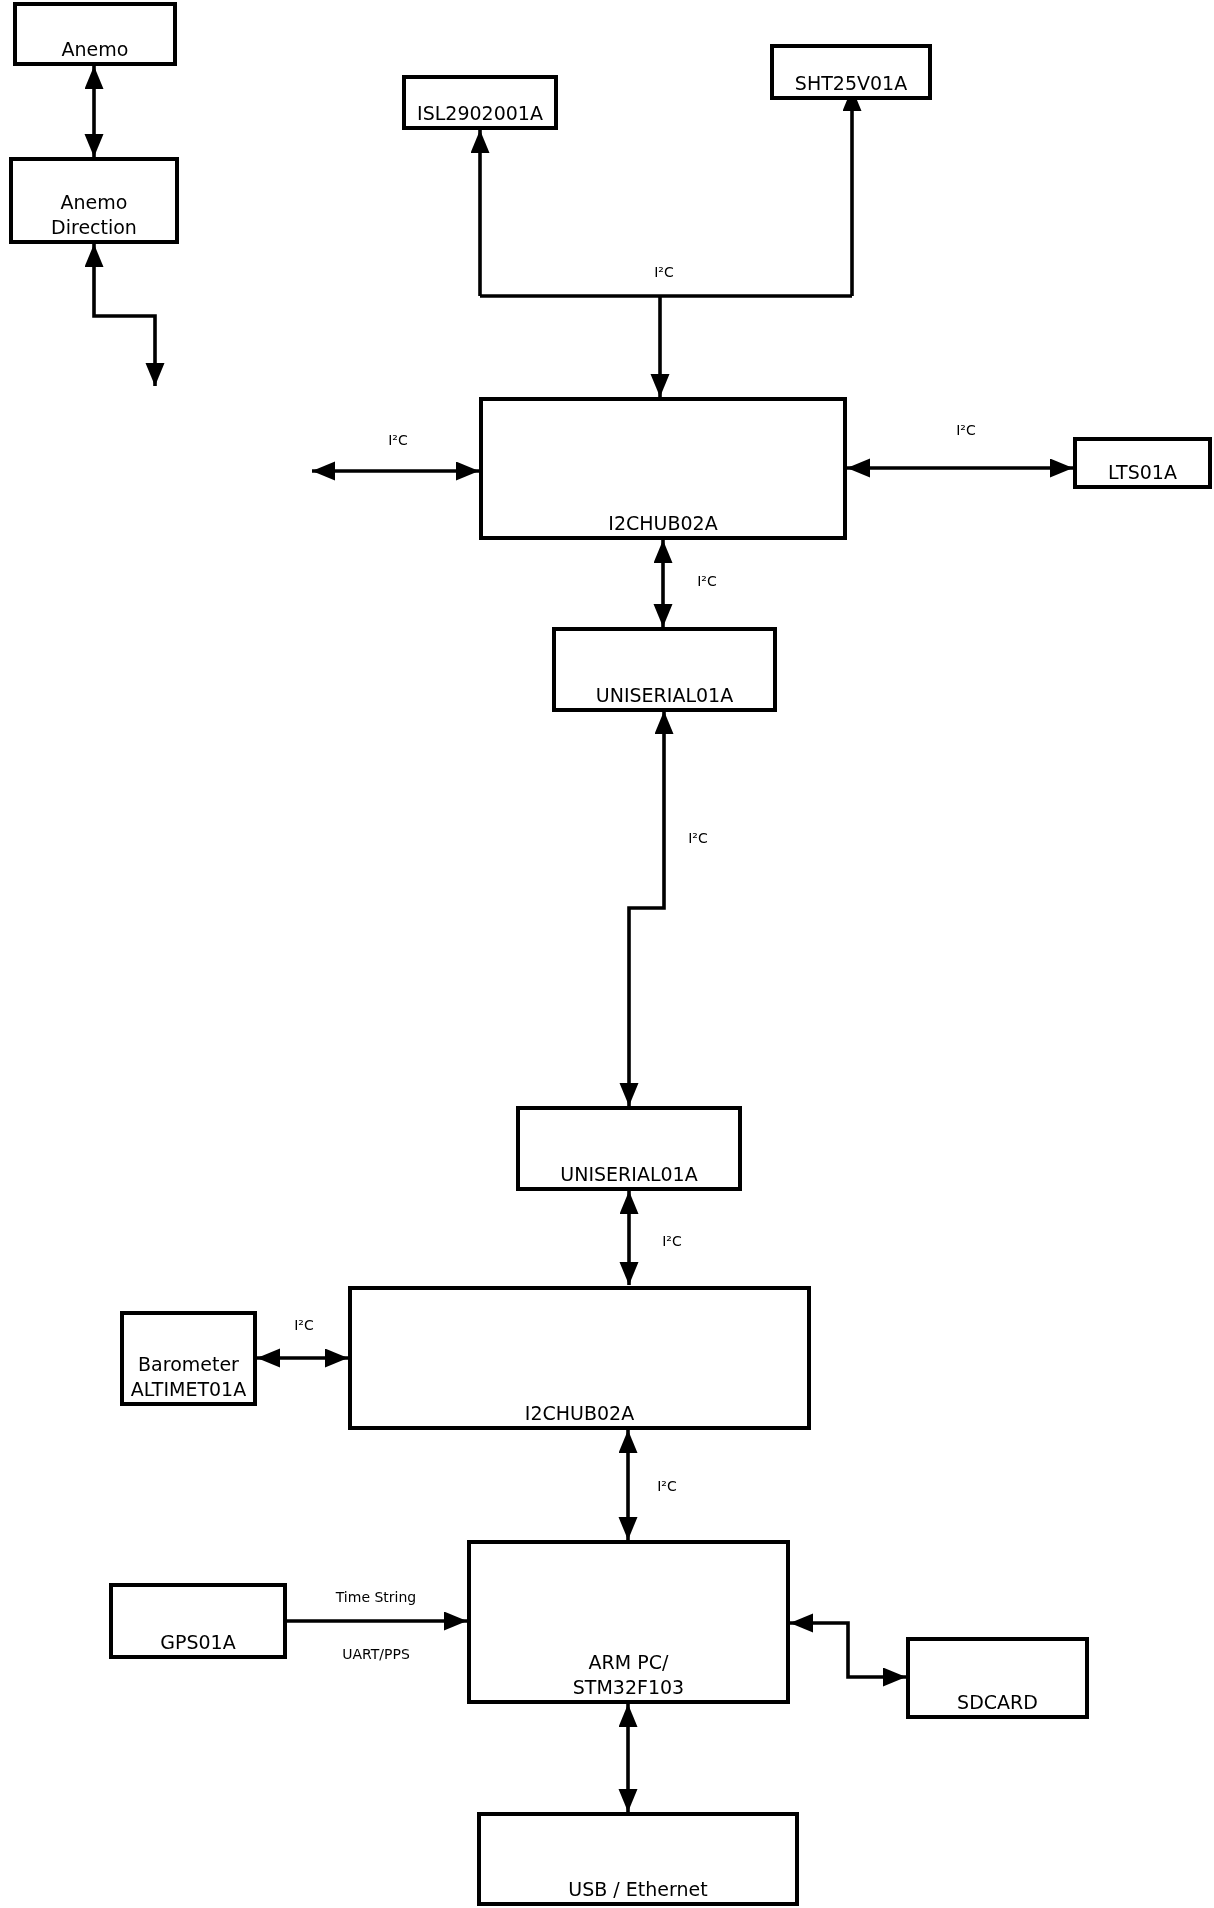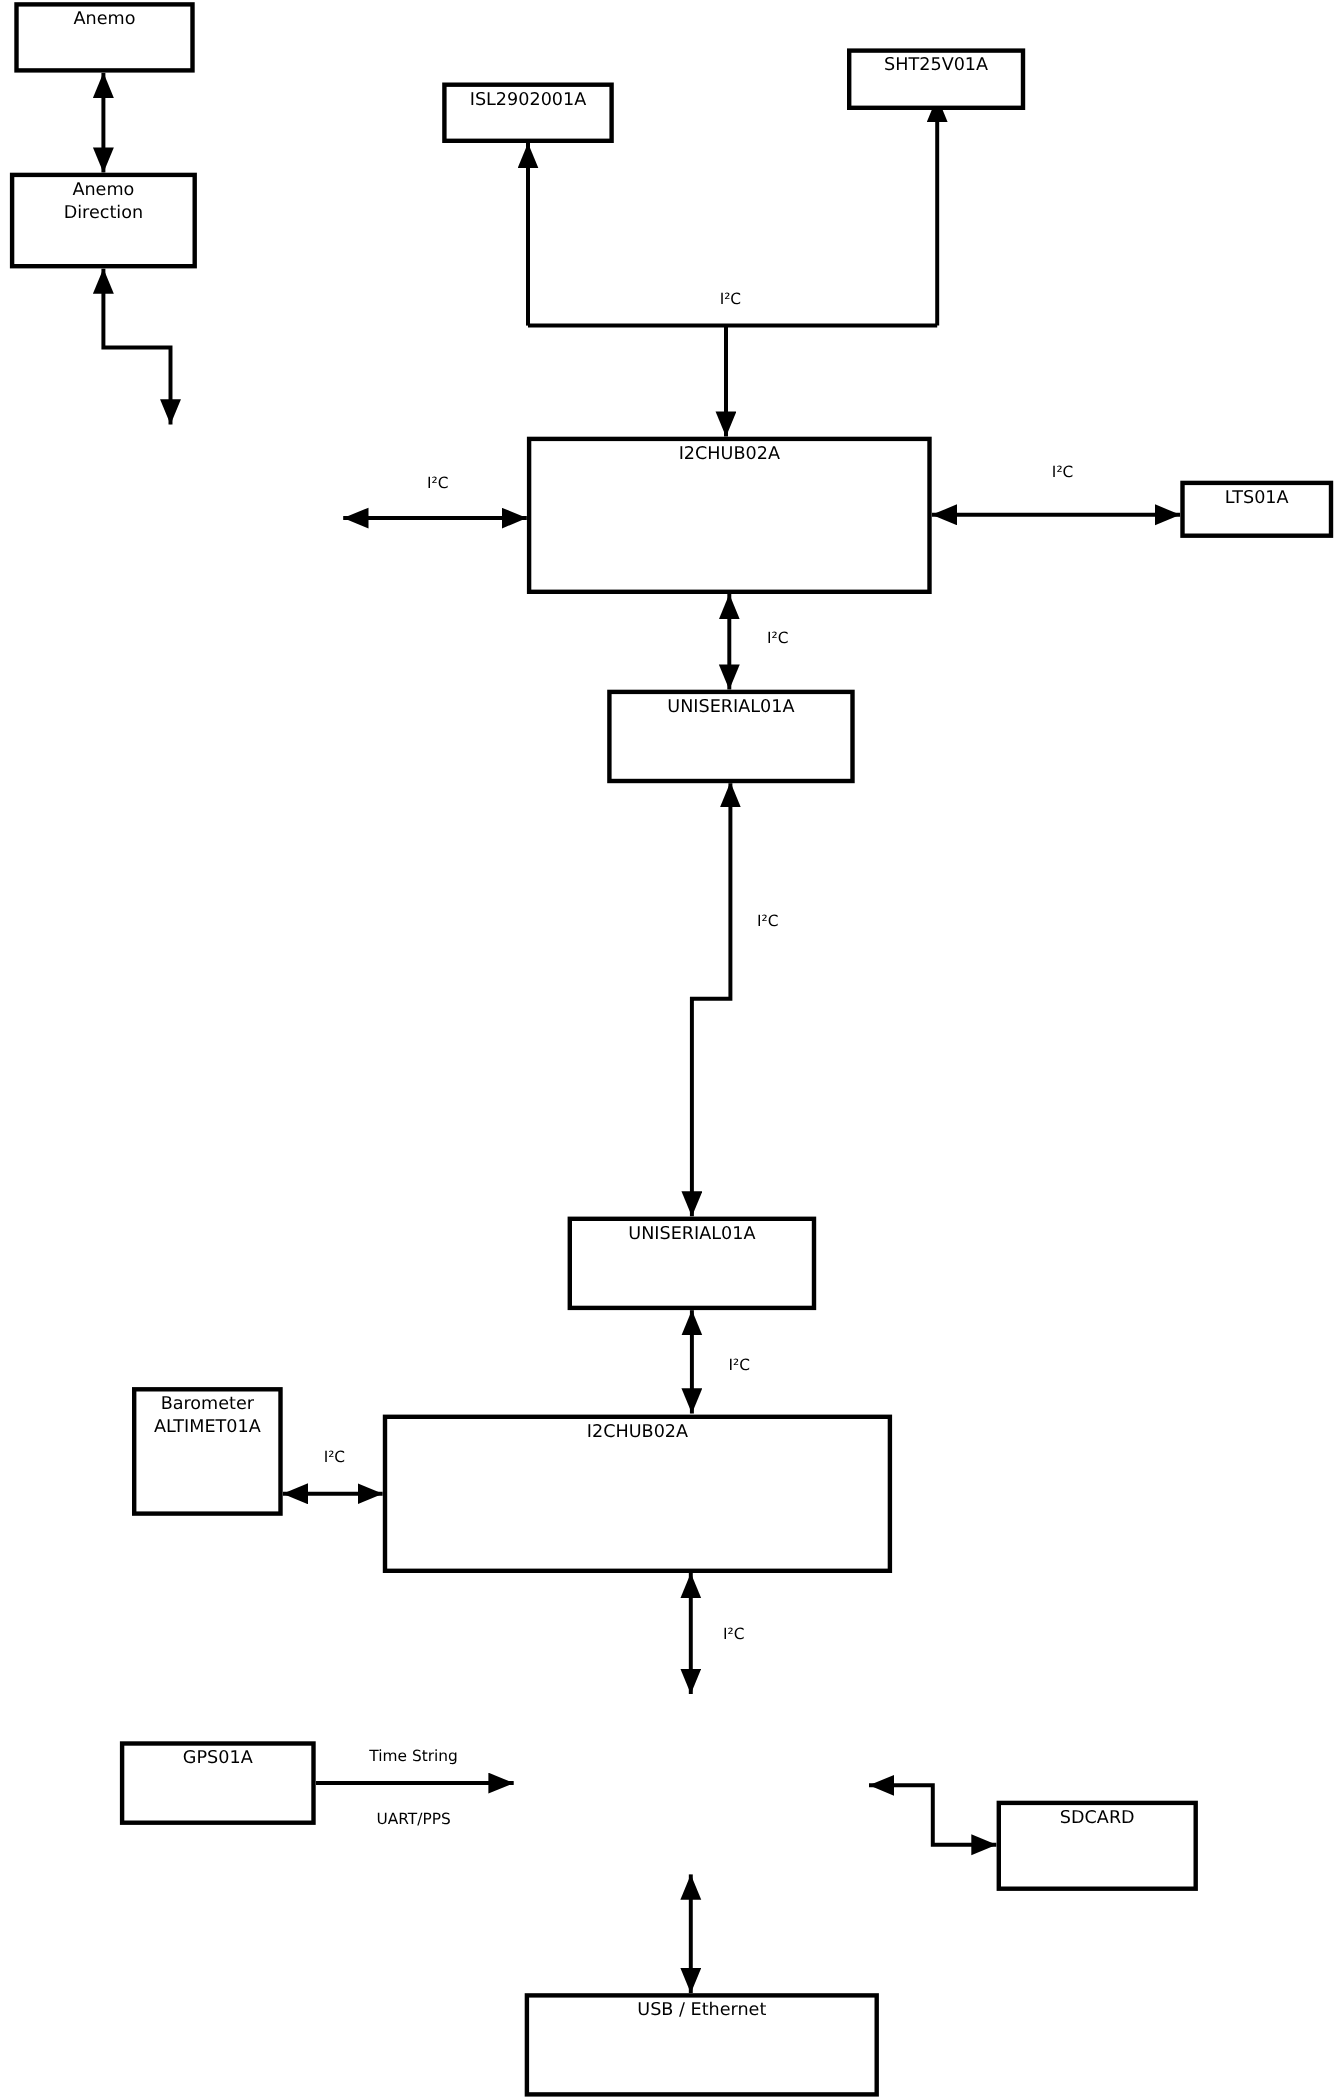--- a/index.html
+++ b/index.html
@@ -9,22 +9,22 @@
     position:relative; width:1214px; height:1908px;
     background:var(--background,#fff); overflow:hidden;
   }
   #connectors { position:absolute; left:0; top:0; width:1214px; height:1908px; }
   .edge { stroke:var(--line,#000); stroke-width:3.6; fill:none; }
   .arrowhead { fill:var(--line,#000); }
   .node {
     position:absolute; box-sizing:border-box;
     border:4px solid var(--line,#000);
     background:var(--background,#fff);
-    display:flex; flex-direction:column; align-items:center; justify-content:flex-start;
-    color:var(--text,#000); font-size:16px; line-height:1.32; text-align:center;
+    display:flex; flex-direction:column; align-items:center; justify-content:flex-end;
+    color:var(--text,#000); font-size:19px; line-height:1.32; text-align:center;
   }
   .edge-label {
     position:absolute; transform:translate(-50%,-50%);
     color:var(--text,#000); font-size:14px; white-space:nowrap;
     background:var(--background,#fff); padding:0 2px;
   }
 </style>
 </head>
 <body>
 
@@ -86,29 +86,33 @@
   </div>
 
   <div class="node" style="left:516px;top:1106px;width:226px;height:85px">
     <span>UNISERIAL01A</span>
   </div>
 
   <div class="node" style="left:348px;top:1286px;width:463px;height:144px">
     <span>I2CHUB02A</span>
   </div>
 
-  <div class="node" style="left:120px;top:1261px;width:137px;height:117px">
+  <div class="node" style="left:120px;top:1311px;width:137px;height:95px">
     <span>Barometer</span>
     <span>ALTIMET01A</span>
   </div>
 
   <div class="node" style="left:109px;top:1583px;width:178px;height:76px">
     <span>GPS01A</span>
   </div>
 
+  <div class="node" style="left:467px;top:1540px;width:323px;height:164px">
+    <span>ARM PC/</span>
+    <span>STM32F103</span>
+  </div>
 
   <div class="node" style="left:906px;top:1637px;width:183px;height:82px">
     <span>SDCARD</span>
   </div>
 
   <div class="node" style="left:477px;top:1812px;width:322px;height:94px">
     <span>USB / Ethernet</span>
   </div>
 
   <span class="edge-label" style="left:664px;top:272px">I²C</span>

